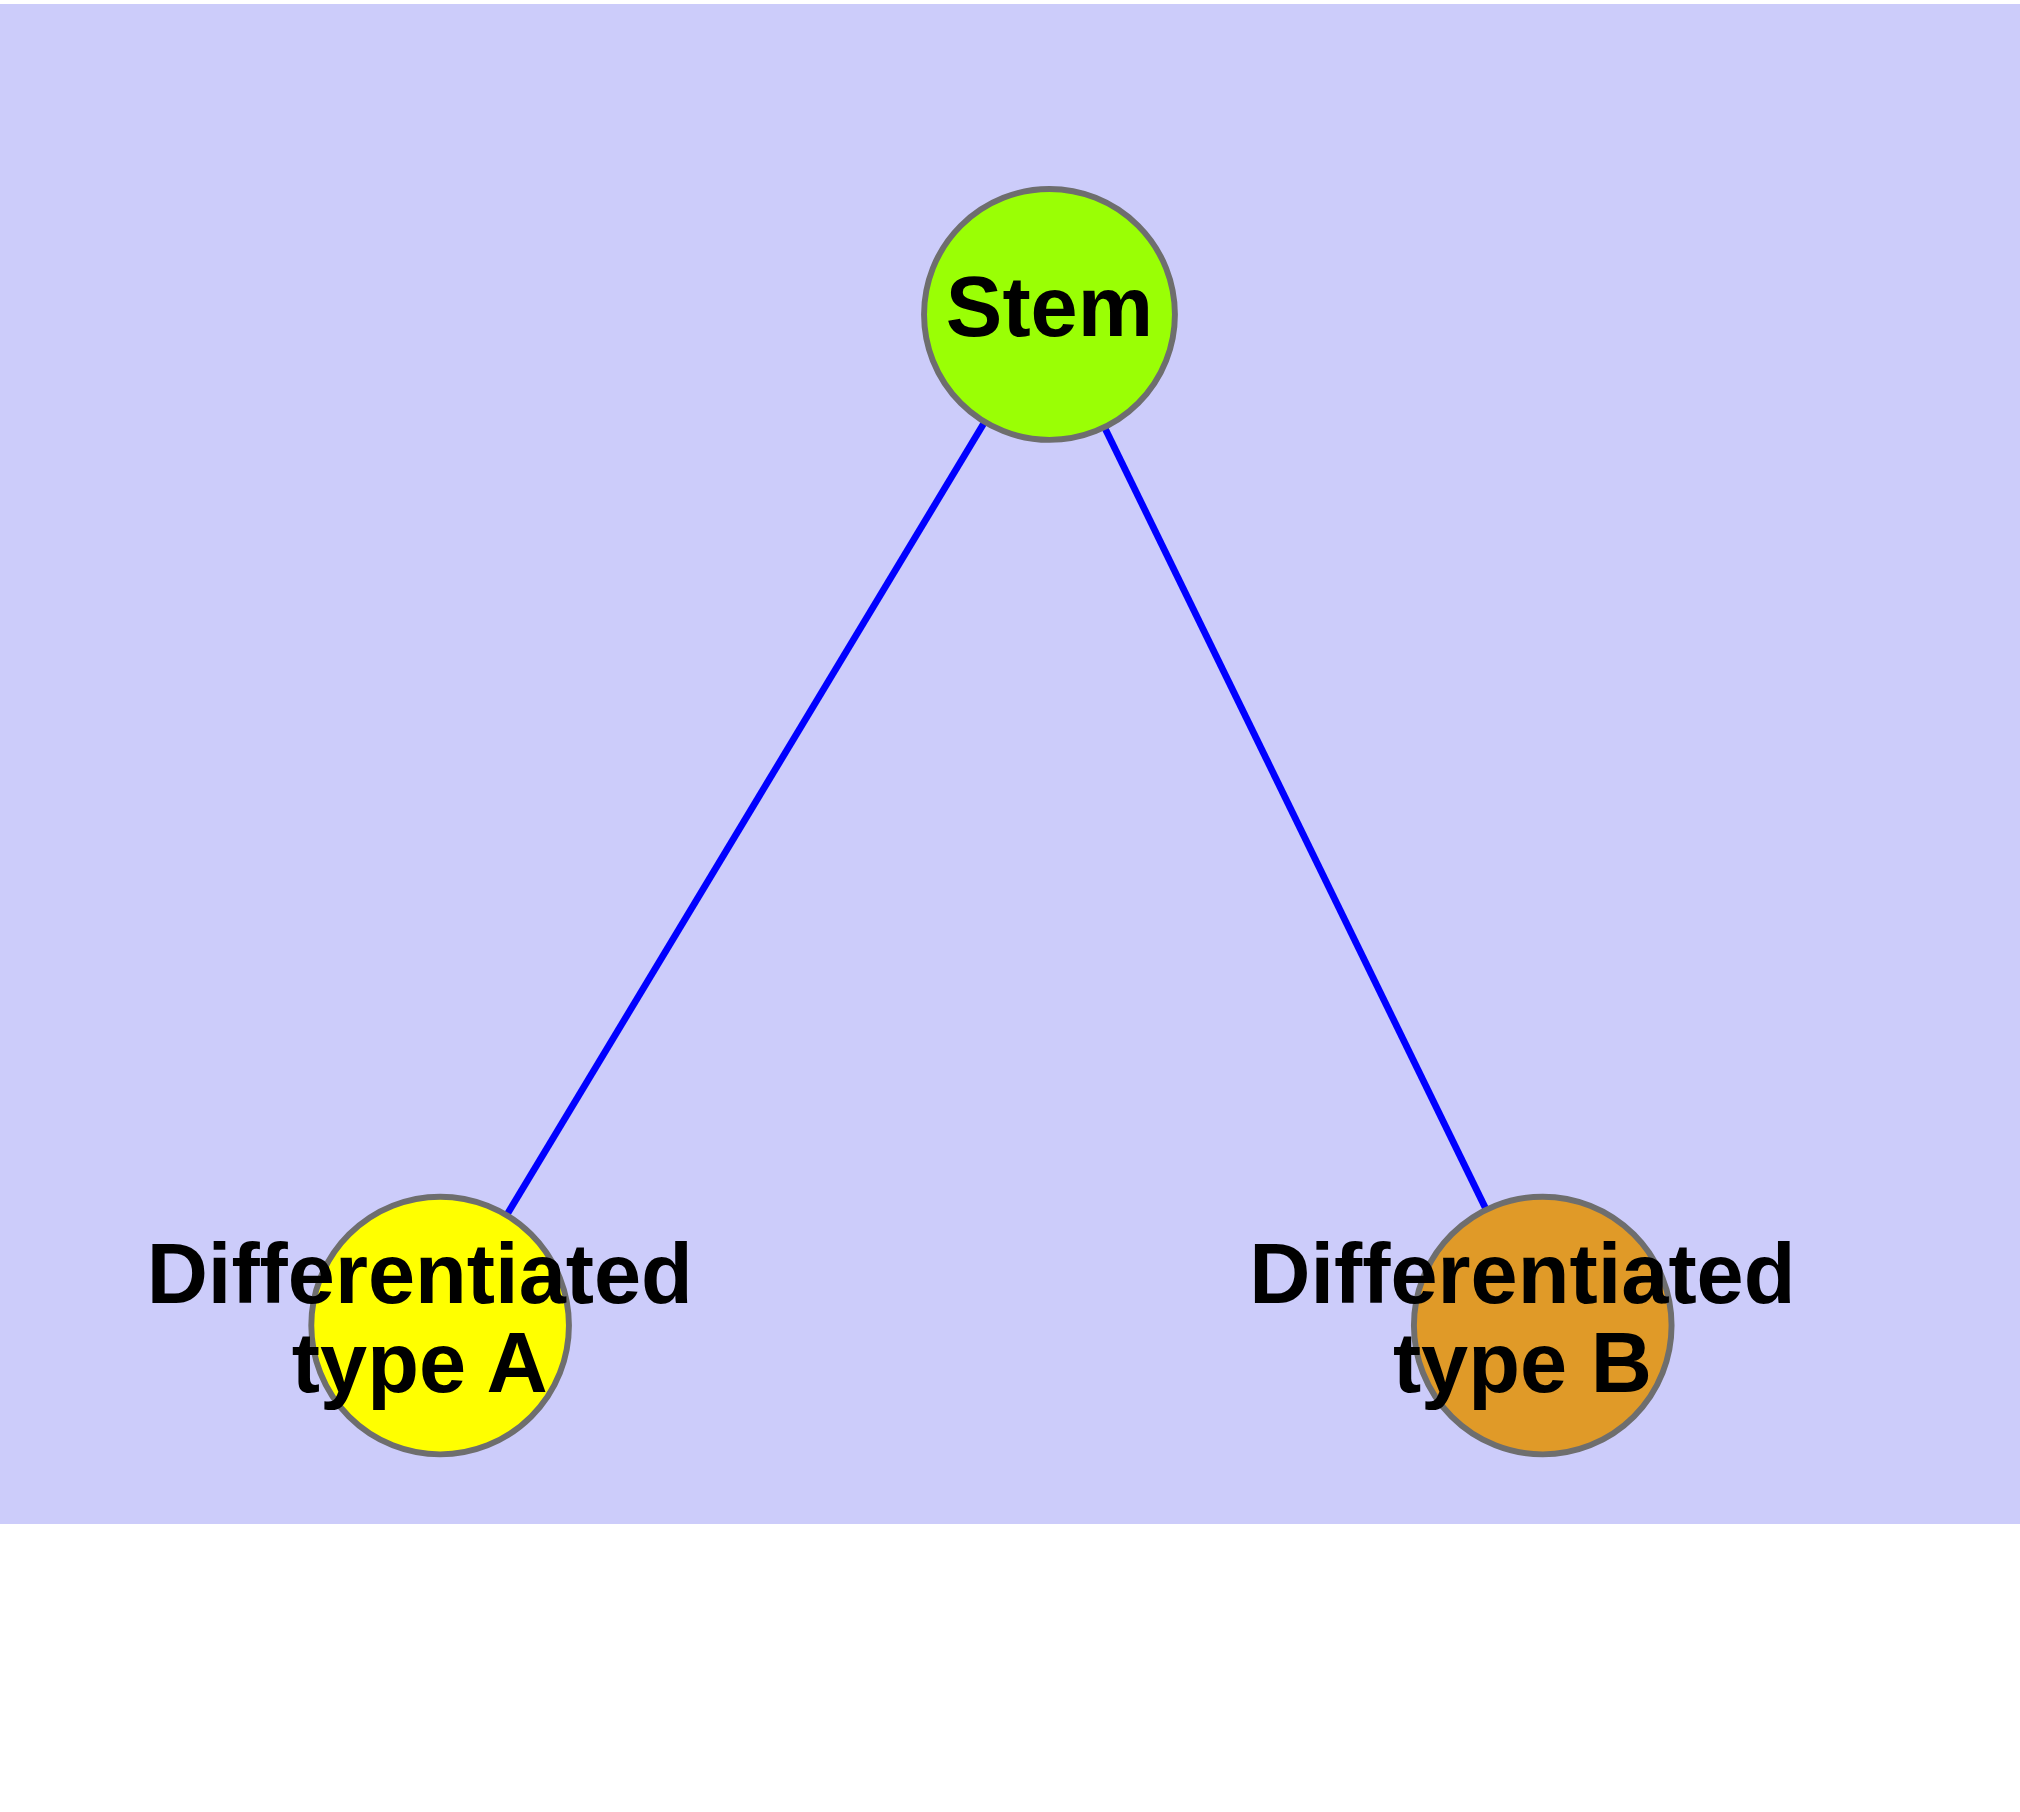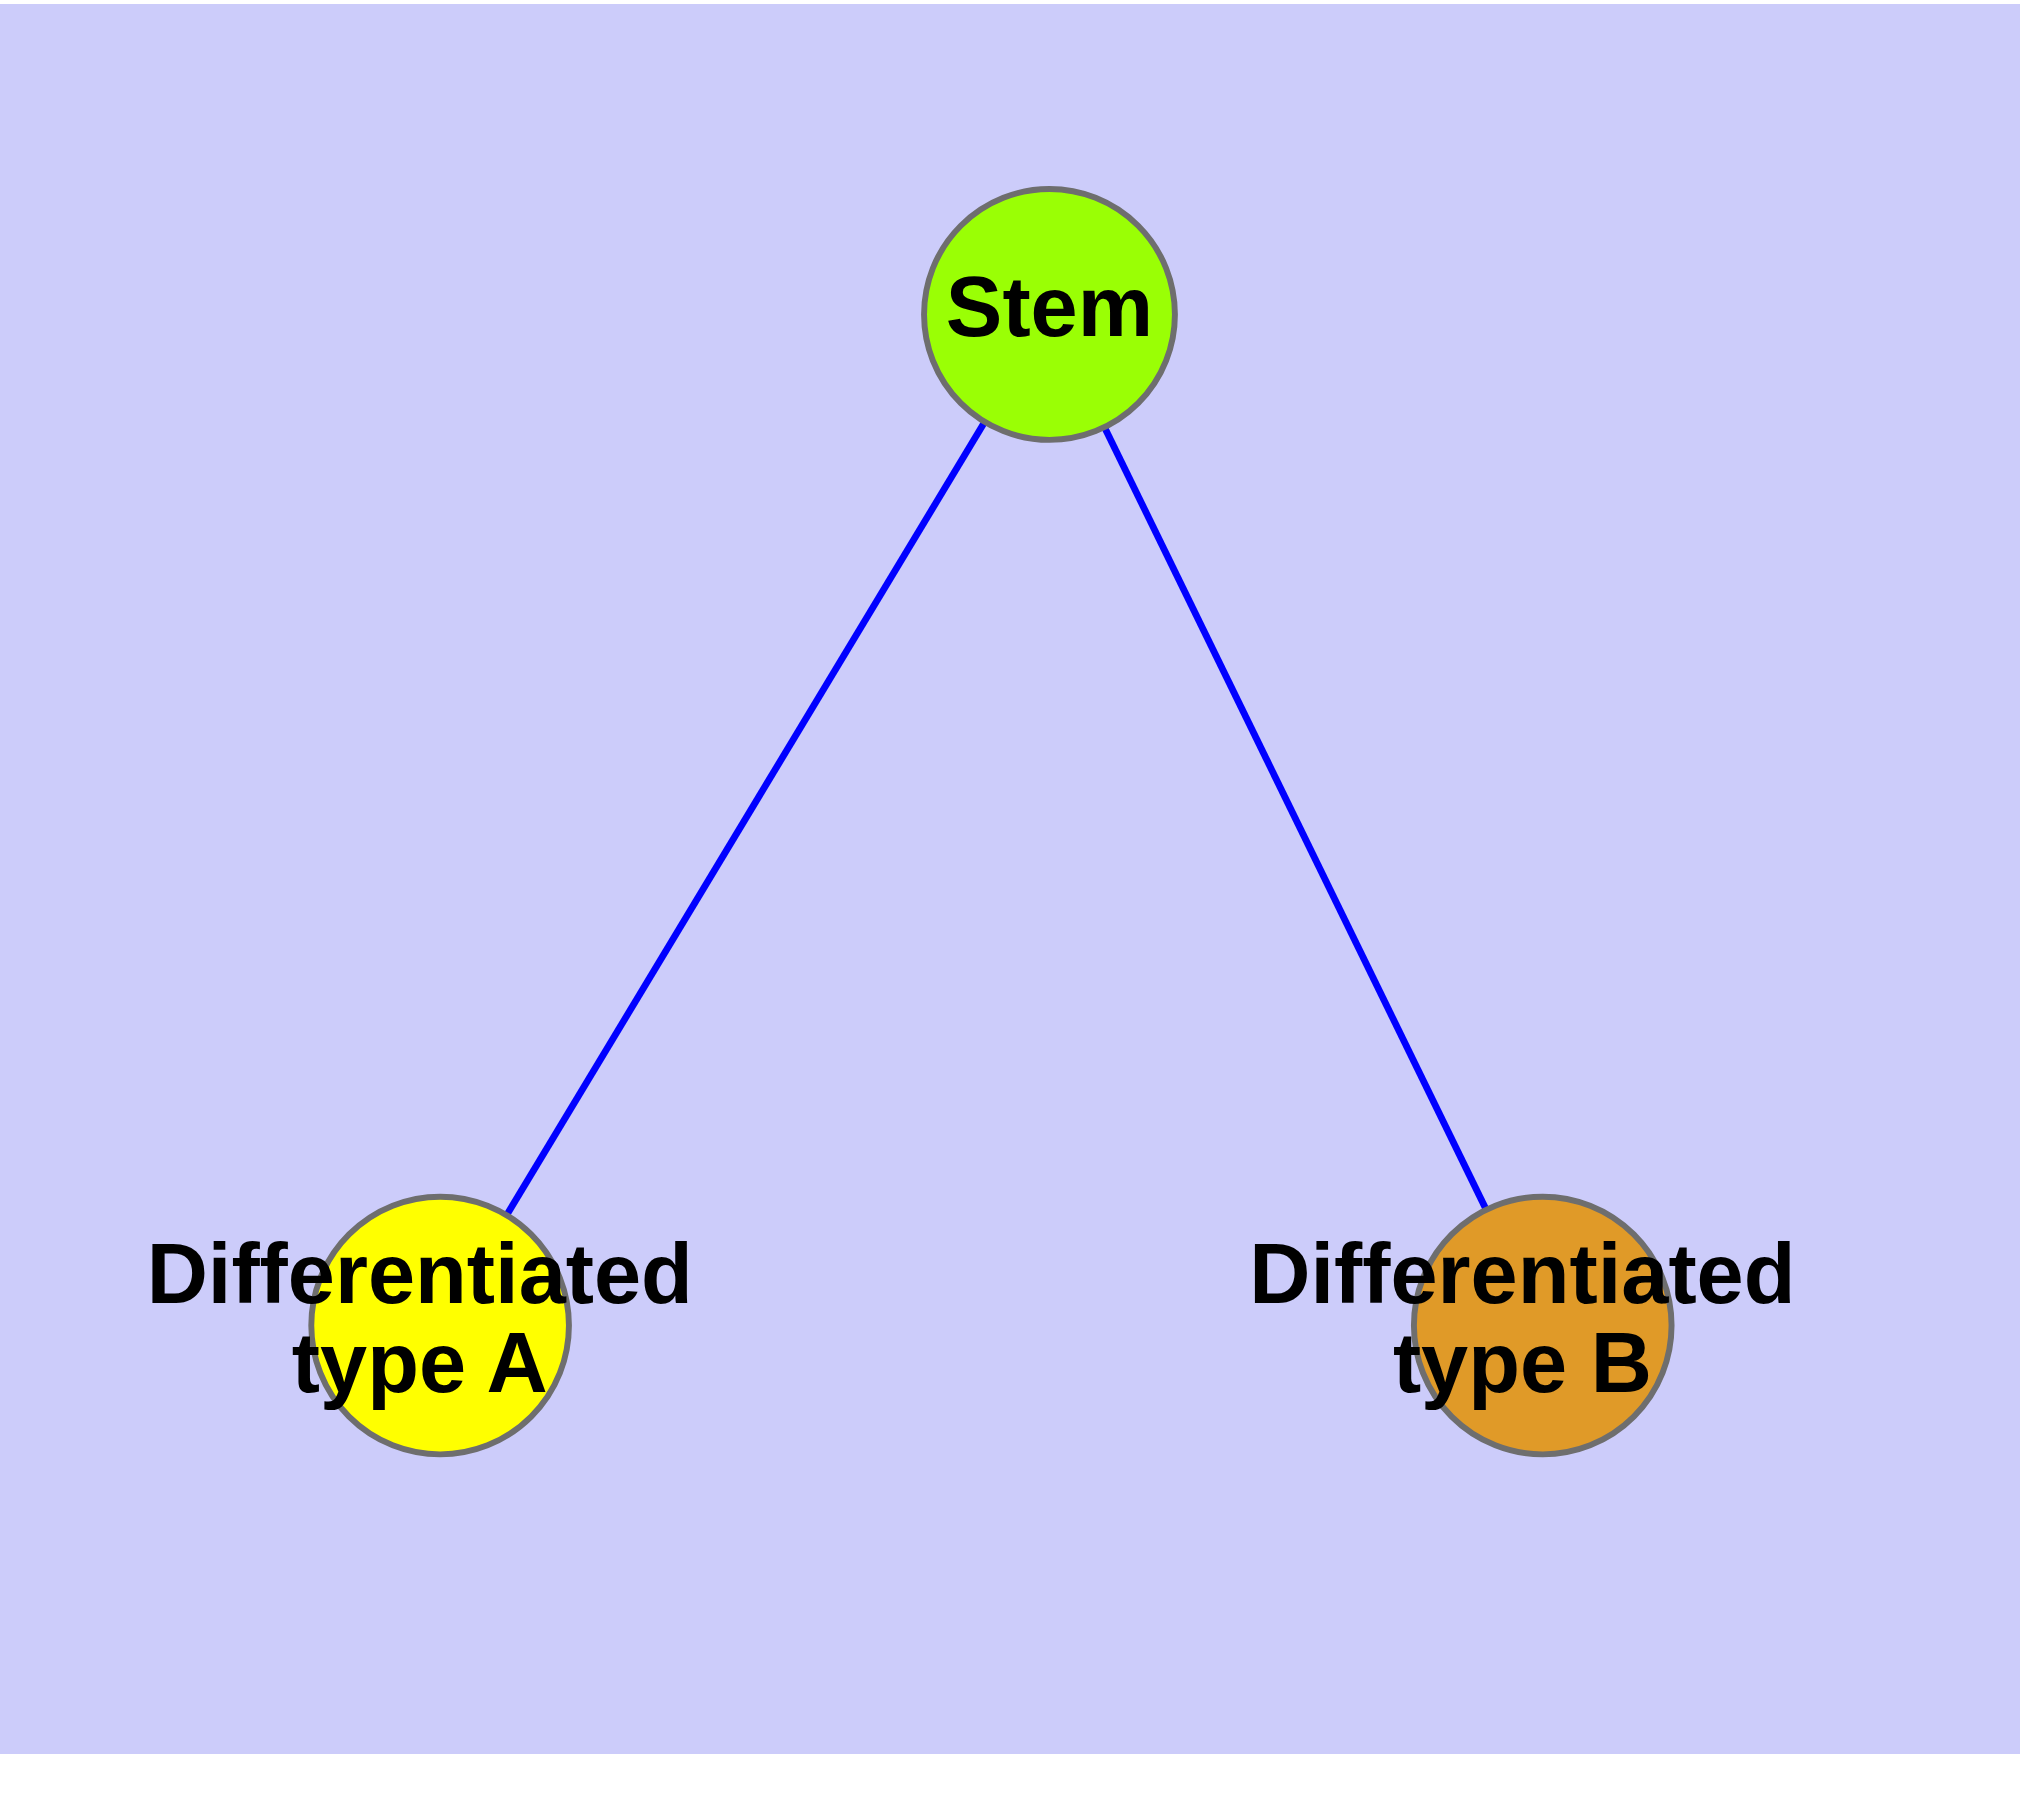--- a/index.html
+++ b/index.html
@@ -4,21 +4,21 @@
 <title>Cell Differentiation Graph</title>
 <style>
   html, body {
     margin: 0;
     padding: 0;
     background: #ffffff;
   }
   #canvas {
     position: relative;
     width: 2021px;
-    height: 1754px;
+    height: 1524px;
     background: #ffffff;
     overflow: hidden;
     font-family: "Liberation Sans", "DejaVu Sans", sans-serif;
   }
   #plot-area {
     position: absolute;
     left: 0;
     top: 4.2px;
     width: 2021px;
     height: 1808px;

